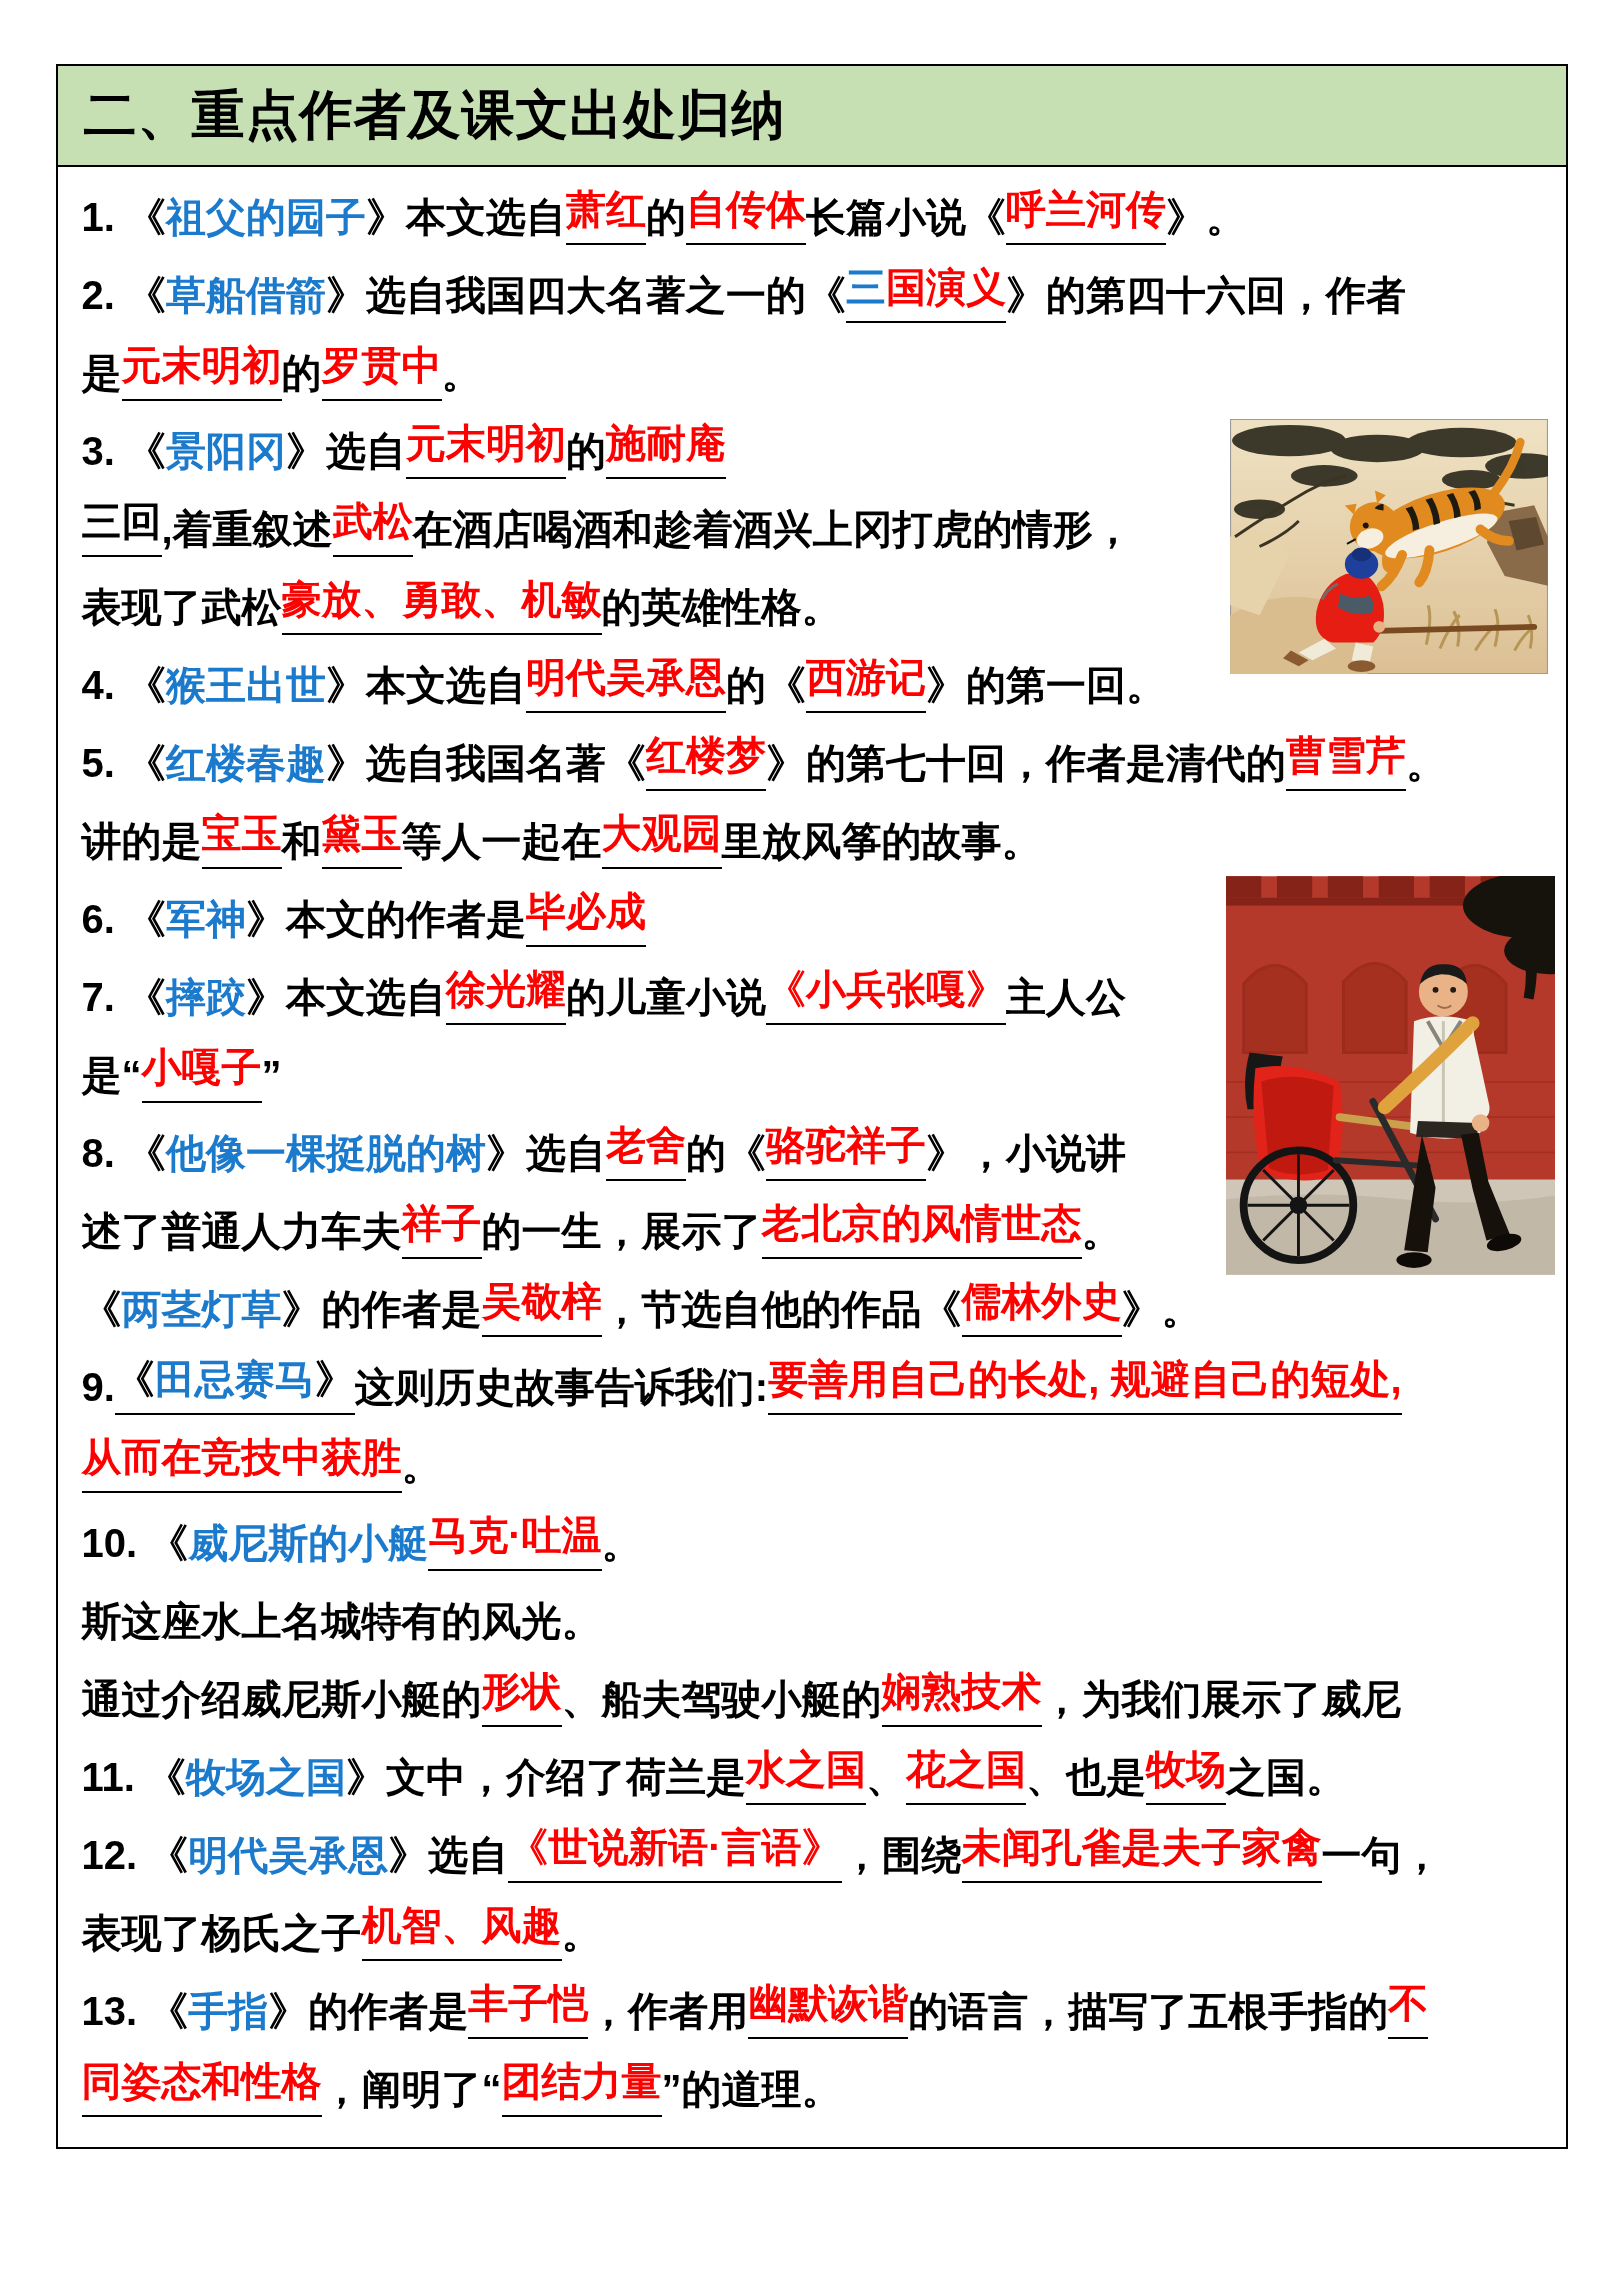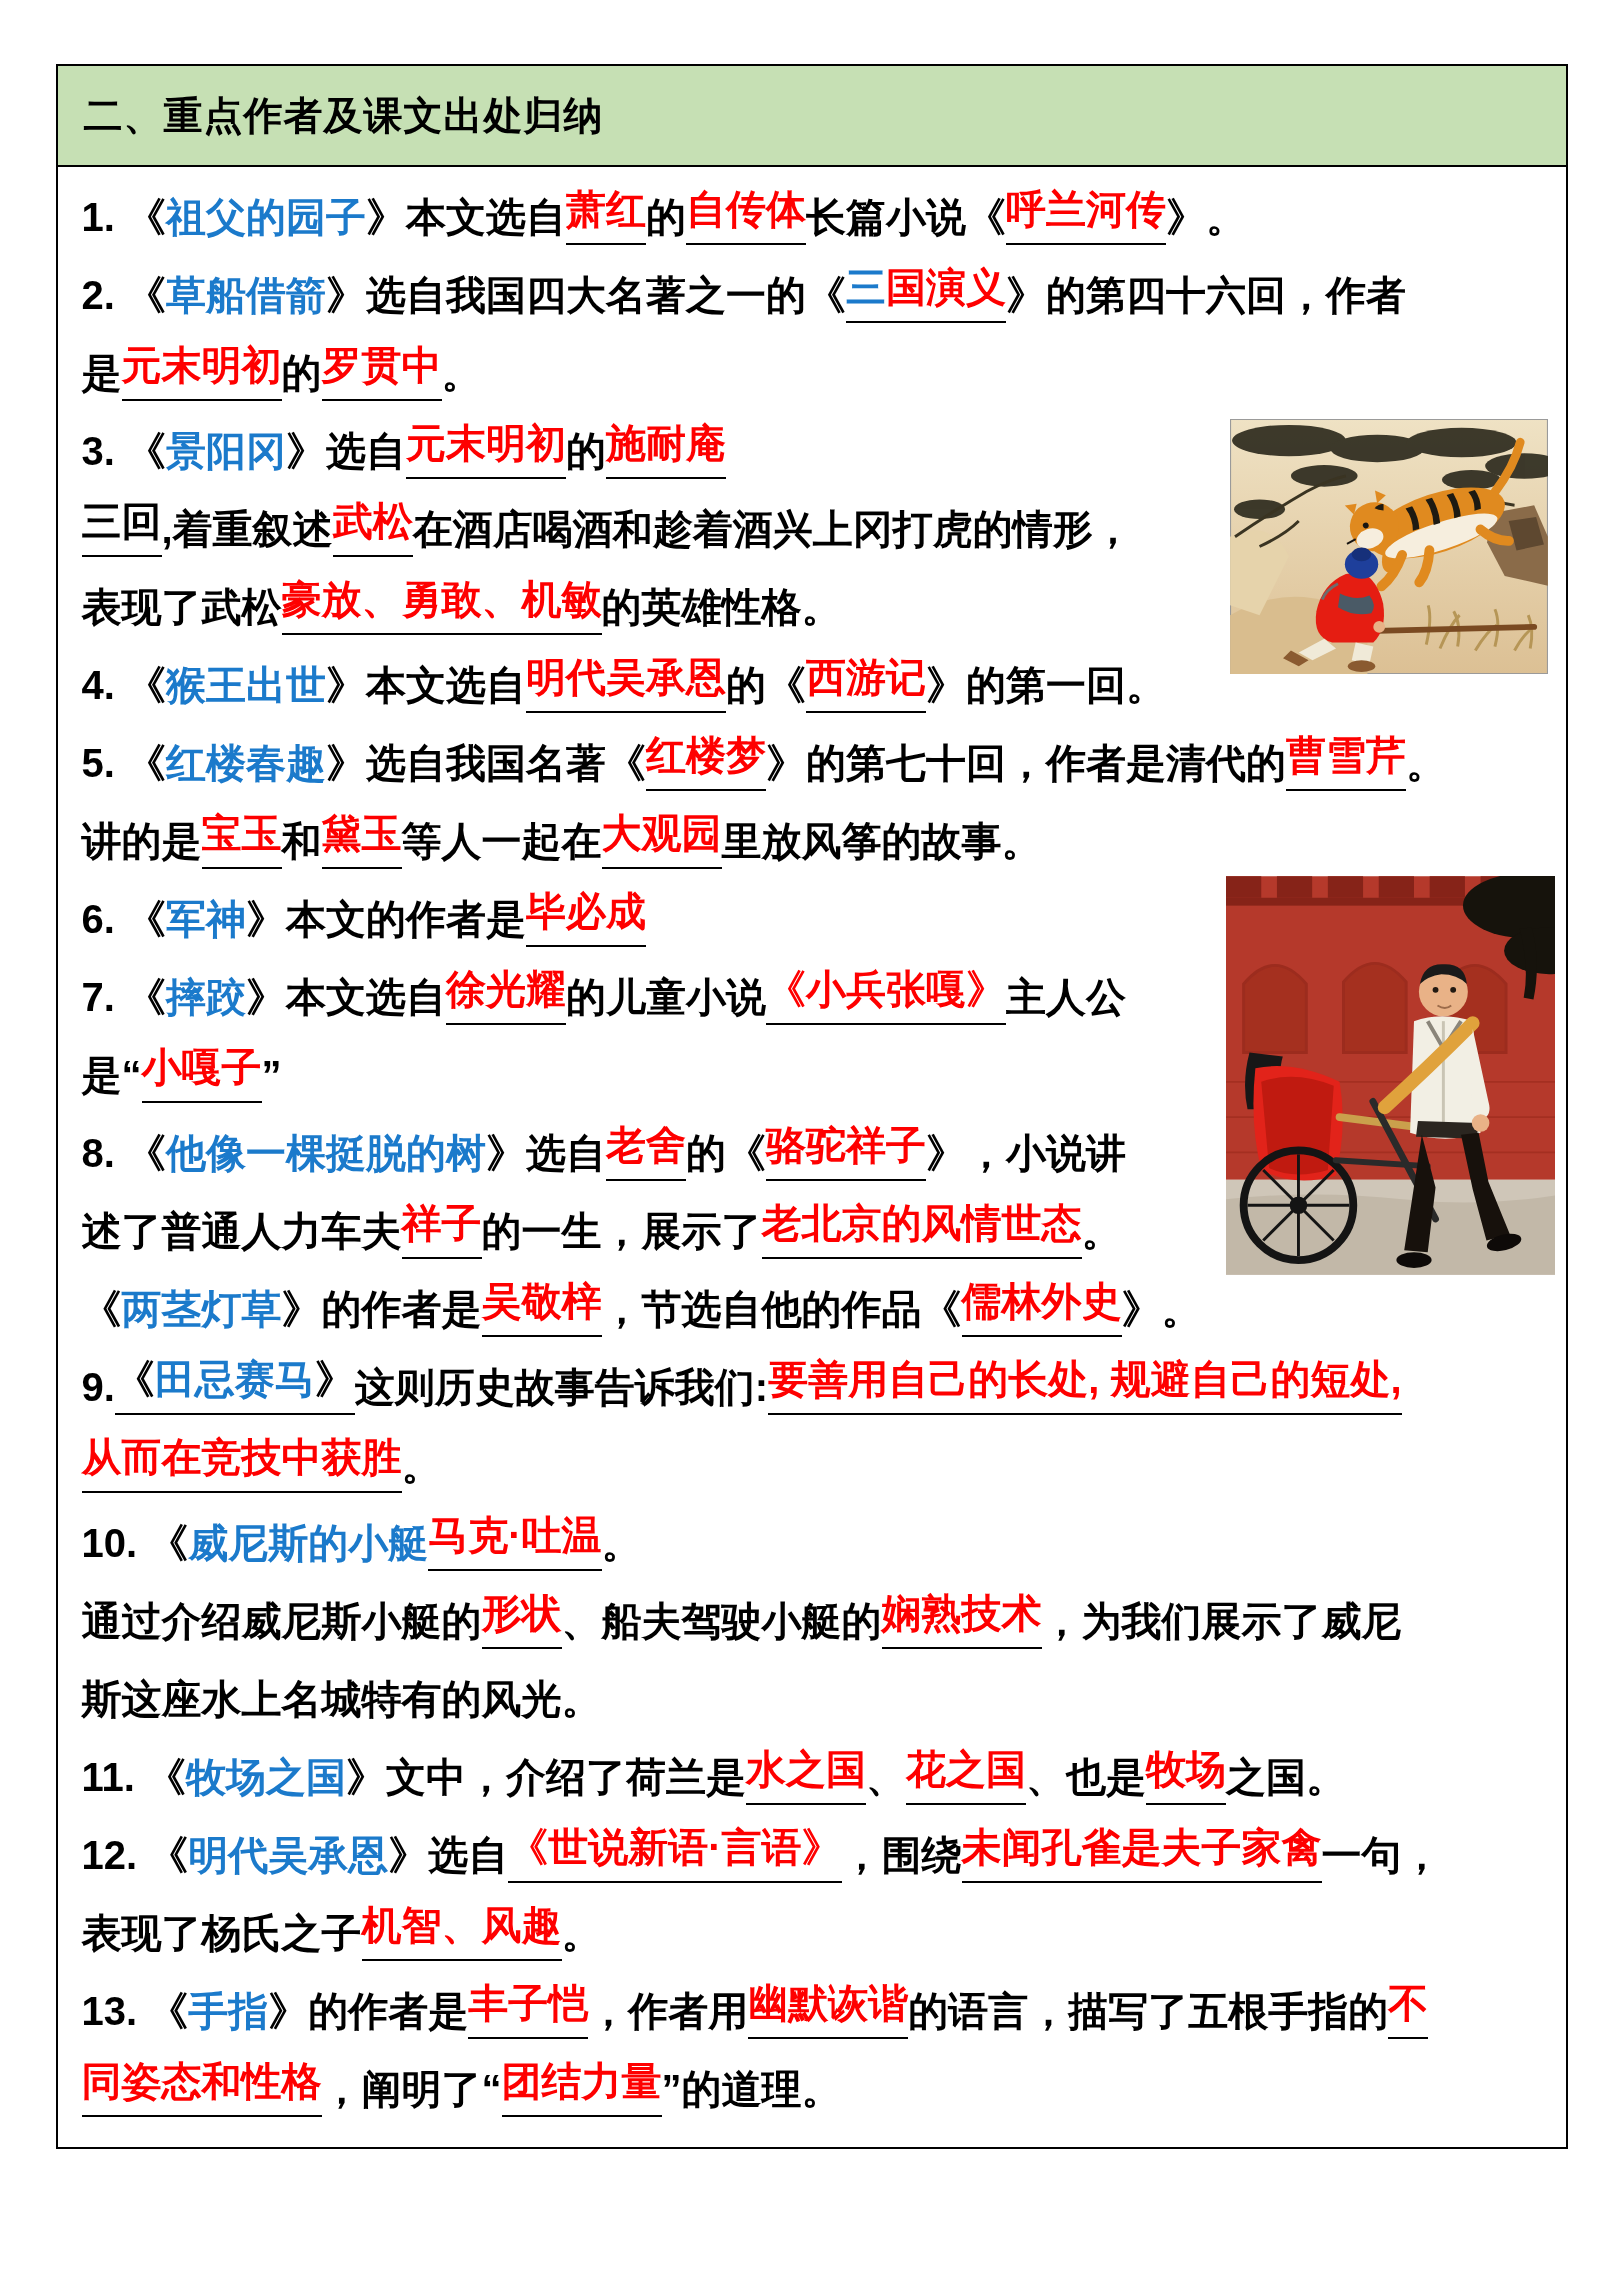--- a/index.html
+++ b/index.html
@@ -6,21 +6,21 @@
   body{width:1621px;height:2293px;position:relative;font-family:"Liberation Sans","DejaVu Sans",sans-serif;}
   .page-box{
     position:absolute;left:56px;top:64px;width:1512px;height:2085px;
     border:2px solid #000;background:#fff;box-sizing:border-box;
   }
   .section-header{
     height:101px;background:var(--header-bg,#c6e0b4);
     border-bottom:2.9px solid #000;display:flex;align-items:center;
     padding-left:25.5px;box-sizing:border-box;
   }
-  .section-header .title{font-size:39px;font-weight:700;color:#000;letter-spacing:1px;}
+  .section-header .title{font-size:53px;font-weight:700;color:#000;letter-spacing:1px;}
   .notes{
     position:absolute;left:0;top:104px;right:0;bottom:0;
     padding:7.8px 23.5px 0 23.5px;z-index:2;
   }
   .line{height:78px;display:flex;align-items:center;white-space:nowrap;}
   .seg{font-size:40px;font-weight:700;line-height:1;}
   .c-k{color:#000;}
   .c-r{color:var(--red,#fe0000);}
   .c-b{color:var(--blue,#1b7acb);}
   .u{border-bottom:2.9px solid #000;padding-bottom:14px;}
@@ -168,28 +168,28 @@
         <span class="seg c-r u">从而在竞技中获胜</span>
         <span class="seg c-k">。</span>
       </div>
       <div class="line">
         <span class="seg c-k">10. 《</span>
         <span class="seg c-b">威尼斯的小艇</span>
         <span class="seg c-r u">马克·吐温</span>
         <span class="seg c-k">。</span>
       </div>
       <div class="line">
+        <span class="seg c-k">斯这座水上名城特有的风光。</span>
+      </div>
+      <div class="line">
         <span class="seg c-k">通过介绍威尼斯小艇的</span>
         <span class="seg c-r u">形状</span>
         <span class="seg c-k">、船夫驾驶小艇的</span>
         <span class="seg c-r u">娴熟技术</span>
         <span class="seg c-k">，为我们展示了威尼</span>
-      </div>
-      <div class="line">
-        <span class="seg c-k">斯这座水上名城特有的风光。</span>
       </div>
       <div class="line">
         <span class="seg c-k">11. 《</span>
         <span class="seg c-b">牧场之国</span>
         <span class="seg c-k">》文中，介绍了荷兰是</span>
         <span class="seg c-r u">水之国 </span>
         <span class="seg c-k">、</span>
         <span class="seg c-r u">花之国</span>
         <span class="seg c-k">、也是</span>
         <span class="seg c-r u">牧场</span>

